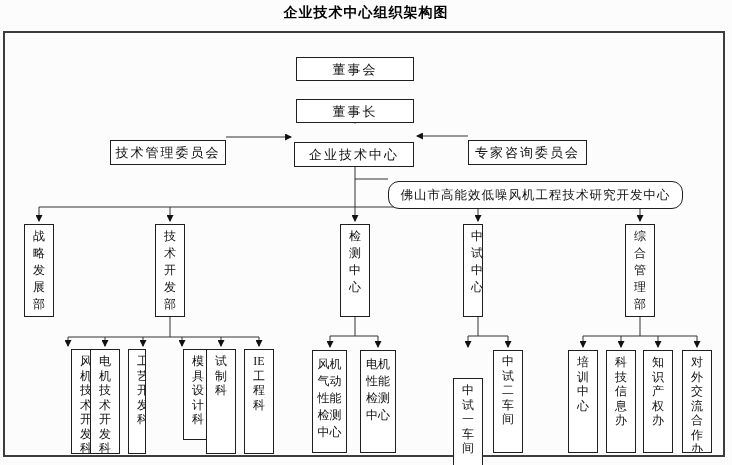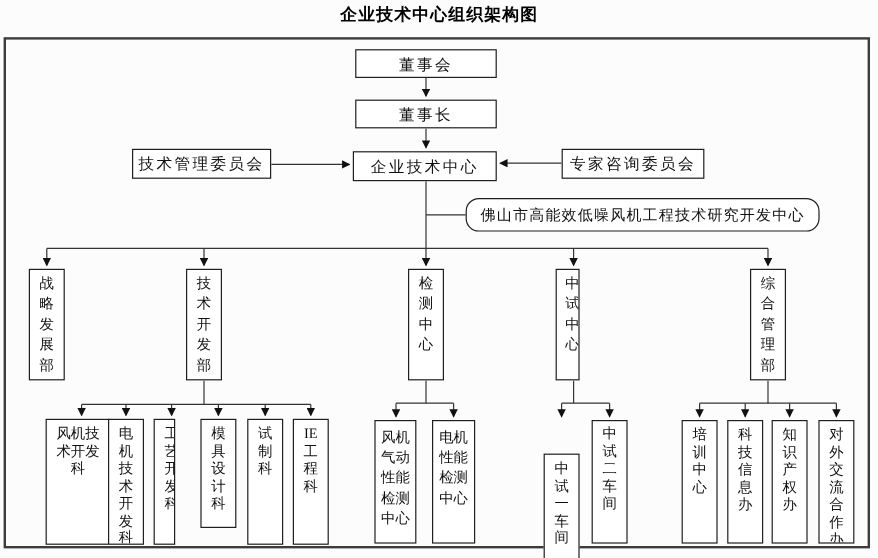--- a/index.html
+++ b/index.html
@@ -21,21 +21,21 @@
     border:2px solid #3c3c3c;background:transparent;box-sizing:border-box;
   }
   svg.connectors{position:absolute;left:0;top:0;width:732px;height:465px;}
   .node{
     position:absolute;box-sizing:border-box;
     border:1px solid #1f1f1f;background:#fff;
     text-align:center;color:#101010;
   }
   .hbox{
     display:flex;align-items:center;justify-content:center;
-    font-size:13px;letter-spacing:2px;line-height:1;
+    font-size:13px;letter-spacing:2px;line-height:1;margin-top:16px;
   }
   .hbox.long{letter-spacing:1px;font-size:12.5px;}
   .vbox{
     font-size:12px;letter-spacing:0;
     word-break:break-all;overflow:hidden;
   }
   .dept{padding:3px 7px 0 7px;line-height:17px;}
   .sec{padding:4px 8px 0 8px;line-height:14.5px;}
   .sec.wide{padding:5px 4px 0 4px;line-height:17px;}
 </style>
@@ -106,24 +106,24 @@
 <div class="node hbox" style="left:468px;top:124px;width:119px;height:25px;">专家咨询委员会</div>
 
 <div class="node hbox long" style="left:388px;top:165px;width:295px;height:28px;border-radius:11px;">佛山市高能效低噪风机工程技术研究开发中心</div>
 
 <div class="node vbox dept" style="left:24px;top:224px;width:30px;height:93px;">战略发展部</div>
 <div class="node vbox dept" style="left:155px;top:224px;width:30px;height:93px;">技术开发部</div>
 <div class="node vbox dept" style="left:340px;top:224px;width:30px;height:93px;">检测中心</div>
 <div class="node vbox dept" style="left:463px;top:224px;width:20px;height:93px;">中试中心</div>
 <div class="node vbox dept" style="left:625px;top:224px;width:30px;height:93px;">综合管理部</div>
 
-<div class="node vbox sec" style="left:38px;top:349px;width:54px;height:105px;">风机技术开发科</div>
+<div class="node vbox sec" style="left:71px;top:349px;width:23px;height:105px;">风机技术开发科</div>
 <div class="node vbox sec" style="left:90px;top:349px;width:30px;height:105px;">电机技术开发科</div>
 <div class="node vbox sec" style="left:128px;top:349px;width:17px;height:105px;">工艺开发科</div>
-<div class="node vbox sec" style="left:167px;top:349px;width:30px;height:91px;">模具设计科</div>
+<div class="node vbox sec" style="left:183px;top:349px;width:30px;height:91px;">模具设计科</div>
 <div class="node vbox sec" style="left:206px;top:349px;width:30px;height:105px;">试制科</div>
 <div class="node vbox sec" style="left:244px;top:349px;width:30px;height:105px;">IE工程科</div>
 
 <div class="node vbox sec wide" style="left:312px;top:350px;width:35px;height:103px;">风机气动性能检测中心</div>
 <div class="node vbox sec wide" style="left:360px;top:350px;width:36px;height:103px;">电机性能检测中心</div>
 
 <div class="node vbox sec" style="left:453px;top:350px;width:30px;height:103px;margin-top:28px;">中试一车间</div>
 <div class="node vbox sec" style="left:493px;top:350px;width:30px;height:103px;font-family:Liberation Mono, monospace;">中试二车间</div>
 
 <div class="node vbox sec" style="left:568px;top:350px;width:30px;height:103px;">培训中心</div>

